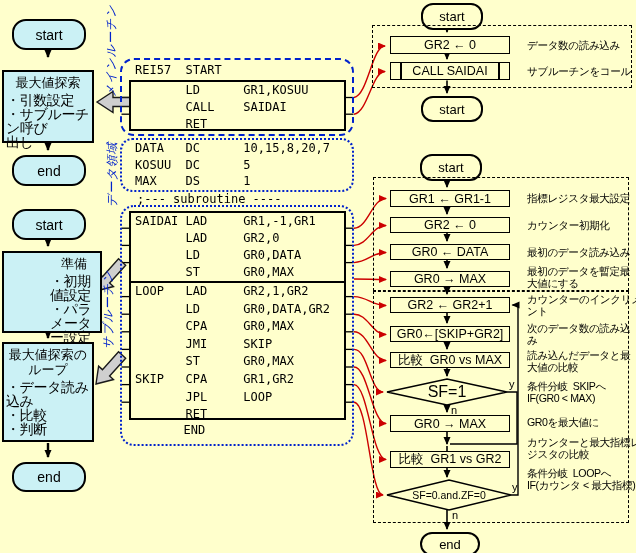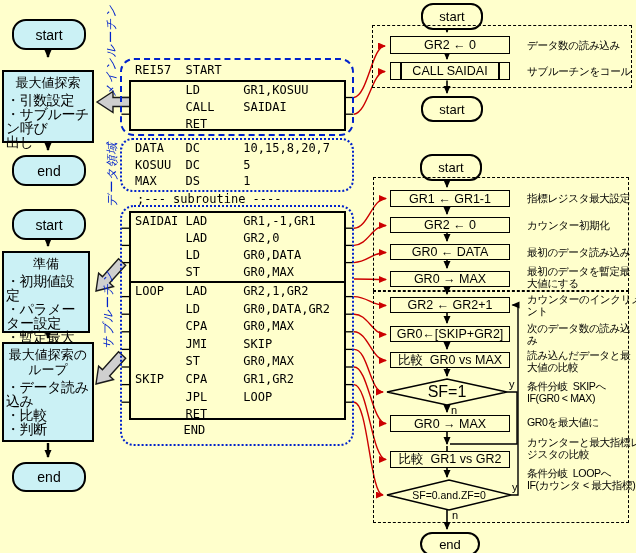--- a/index.html
+++ b/index.html
@@ -159,21 +159,21 @@
 ・サブルーチン呼び
  出し</div>
   </div>
   <div class="abs oval" style="left:12px;top:155px;width:70px;height:27px;">
       <span>end</span>
     </div>
 
   <div class="abs oval" style="left:12px;top:209px;width:70px;height:27px;">
       <span>start</span>
     </div>
-  <div class="abs pbox" style="left:2px;top:251px;width:88px;height:82px;">
+  <div class="abs pbox" style="left:2px;top:251px;width:100px;height:82px;padding-left:44px;">
     <div class="ttl">準備</div>
     <div class="det">・初期値設定
 ・パラメーター設定
 ・暫定最大値設定</div>
   </div>
   <div class="abs pbox" style="left:2px;top:342px;width:92px;height:100px;">
     <div class="ttl">最大値探索の
 ループ</div>
     <div class="det">・データ読み込み
 ・比較

